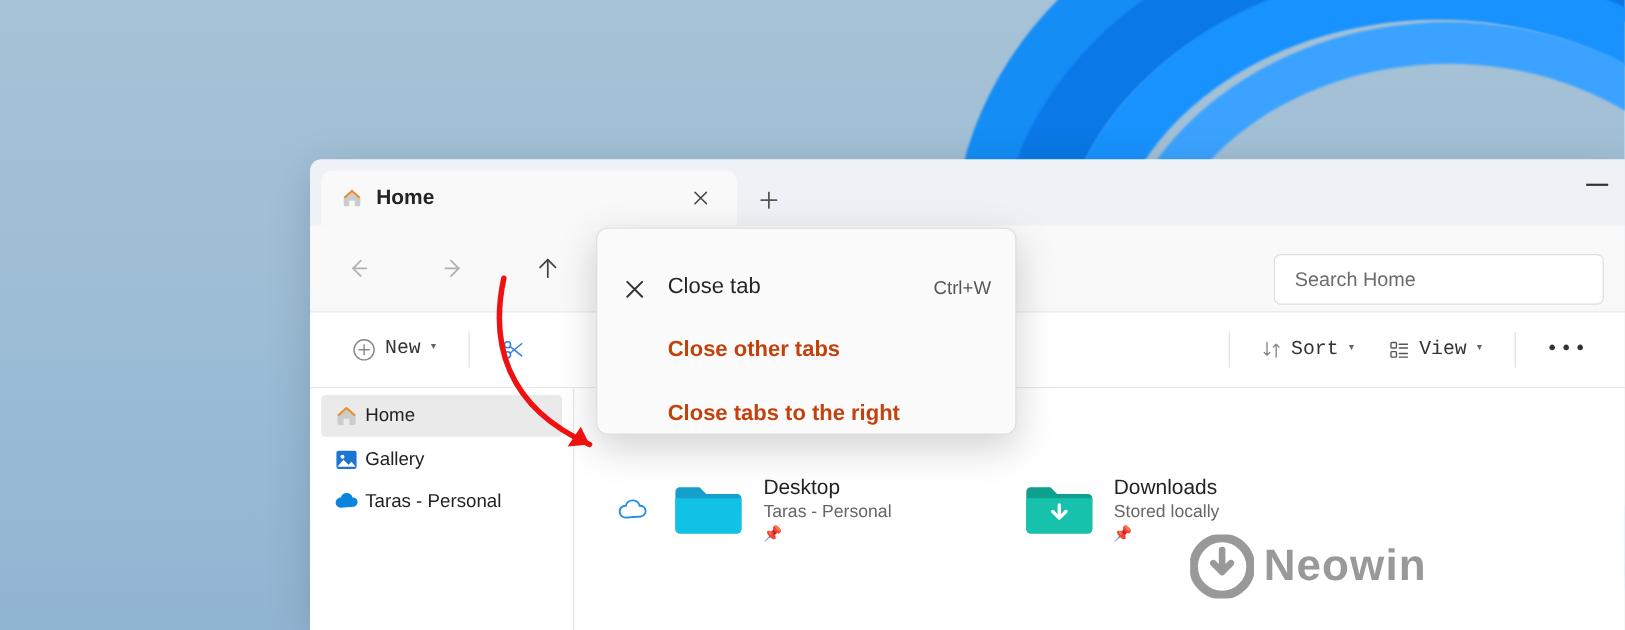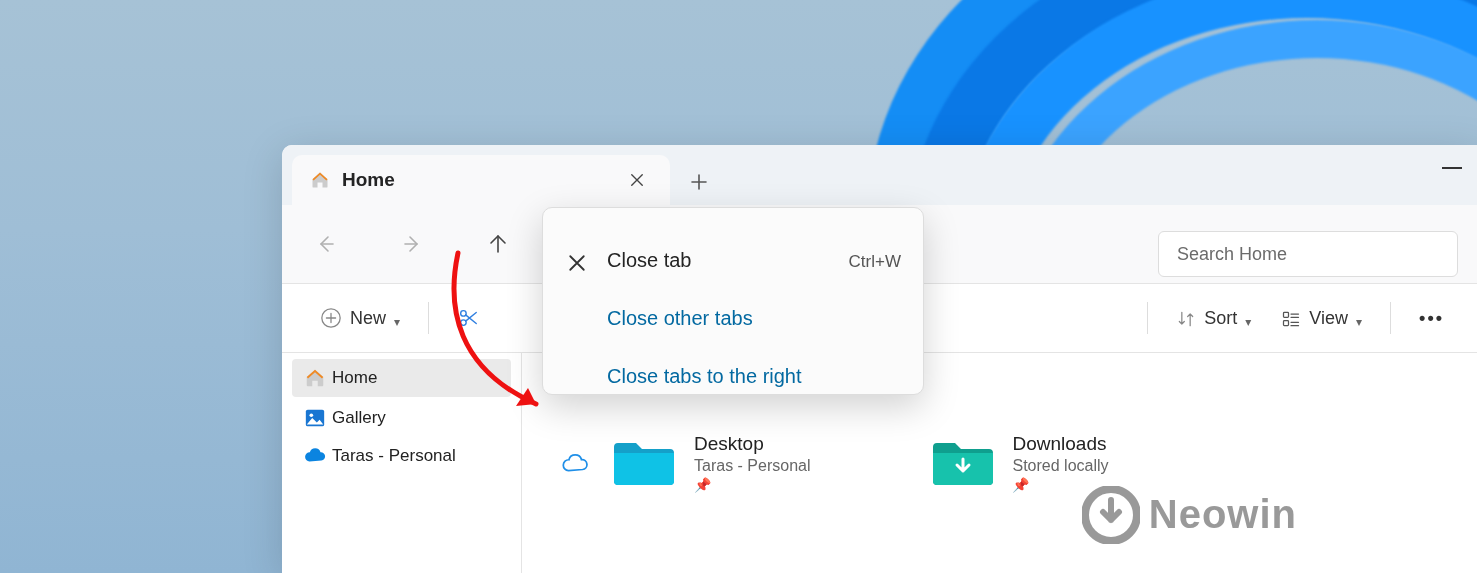--- a/index.html
+++ b/index.html
@@ -84,21 +84,21 @@
     background: #fff;
     border-top: 1px solid #e4e4e4;
     border-bottom: 1px solid #e4e4e4;
     display: flex;
     align-items: center;
     padding: 0 28px;
     gap: 10px;
     font-size: 18px;
     color: #333;
   }
-  .toolbar .btn { display: flex; align-items: flex-end; gap: 8px; padding: 6px 10px; border-radius: 4px; }
+  .toolbar .btn { display: flex; align-items: flex-start; gap: 8px; padding: 6px 10px; border-radius: 4px; font-family: Liberation Mono, monospace; }
   .toolbar .chev { font-size: 12px; color: #666; }
   .toolbar .divider { width: 1px; height: 32px; background: #ddd; margin: 0 8px; }
   .toolbar .spacer { flex: 1; }
   .dots { letter-spacing: 2px; font-weight: bold; }
 
   .body-area { display: flex; height: calc(100% - 208px); background: #fff; }
   .sidebar { width: 240px; border-right: 1px solid #e4e4e4; padding-top: 4px; }
   .side-item { display: flex; align-items: center; gap: 6px; height: 38px; padding: 0 22px; font-size: 17px; color: #222; }
   .side-item.selected { background: #eaeaea; border-radius: 4px; margin: 2px 10px; padding: 0 12px; }
   .side-item .ico { width: 22px; height: 22px; }
@@ -129,21 +129,21 @@
   .ctx-item {
     display: flex;
     align-items: flex-end;
     height: 58px;
     padding: 0 16px;
     border-radius: 6px;
     font-size: 20px;
     color: #242424;
     gap: 18px;
   }
-  .ctx-item.disabled { color: #0369a1; }
+  .ctx-item.disabled { color: #c2410c; font-weight: bold; }
   .ctx-item.hover { background: #eeeeee; }
   .ctx-item .ico-slot { width: 24px; display: flex; justify-content: center; }
   .ctx-item .shortcut { margin-left: auto; font-size: 17px; color: #555; }
 
   .arrow-annotation {
     position: absolute;
     left: 146px; top: 104px;
     pointer-events: none;
     z-index: 60;
   }

